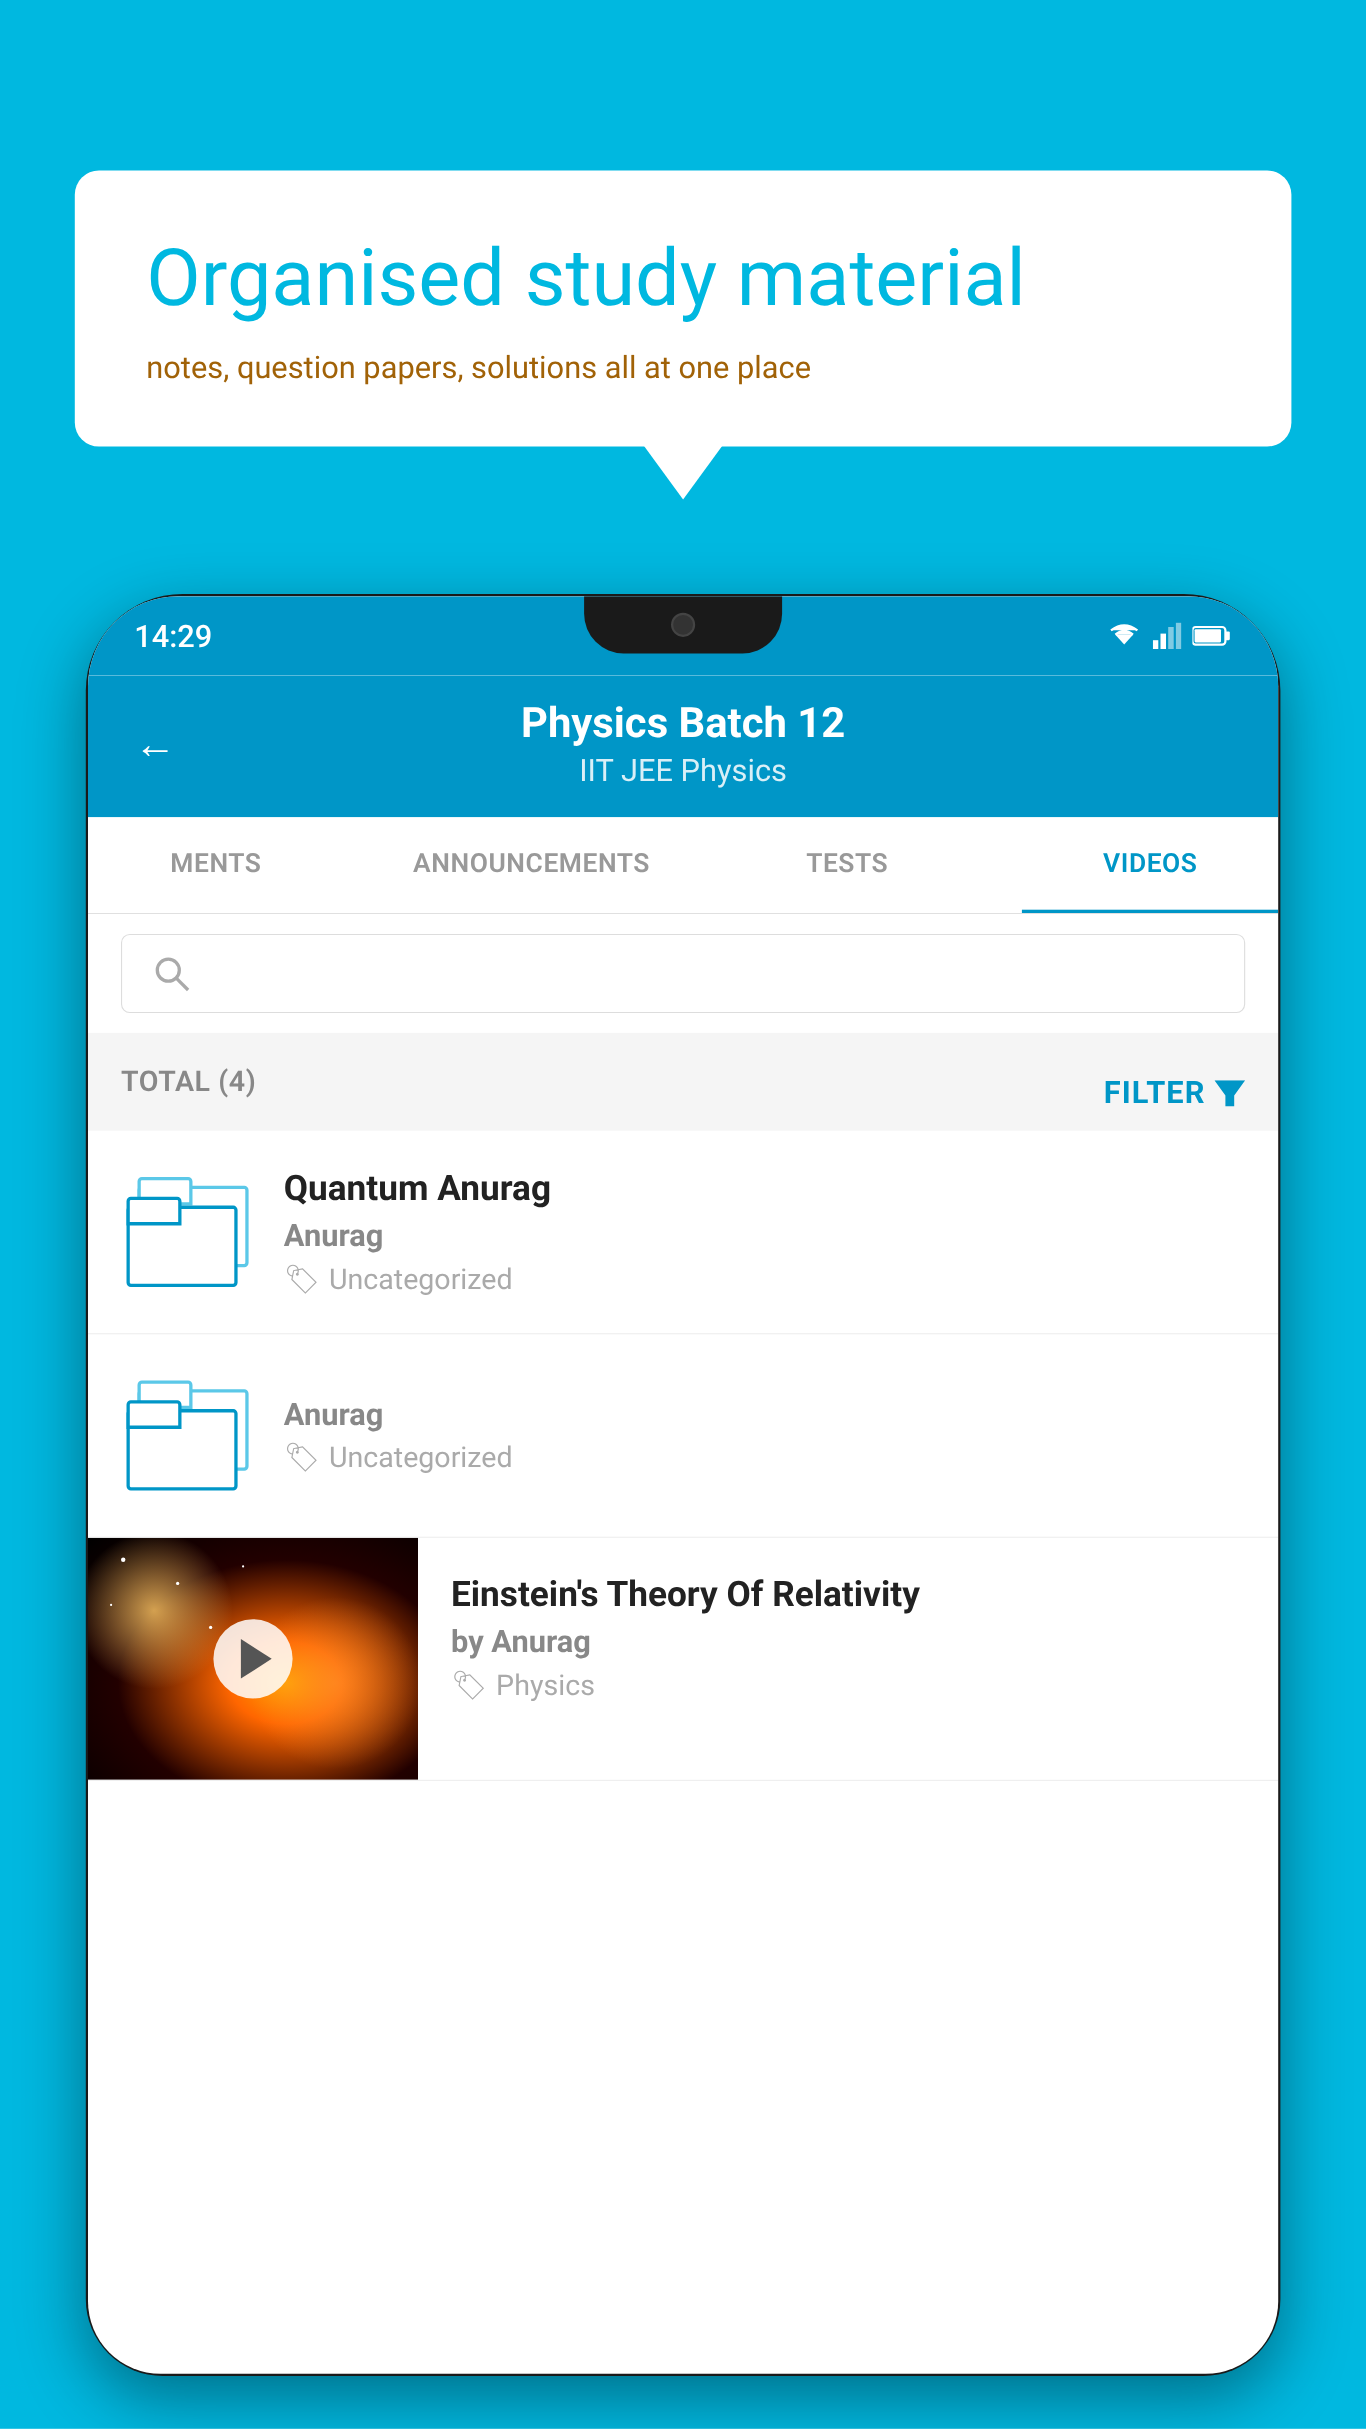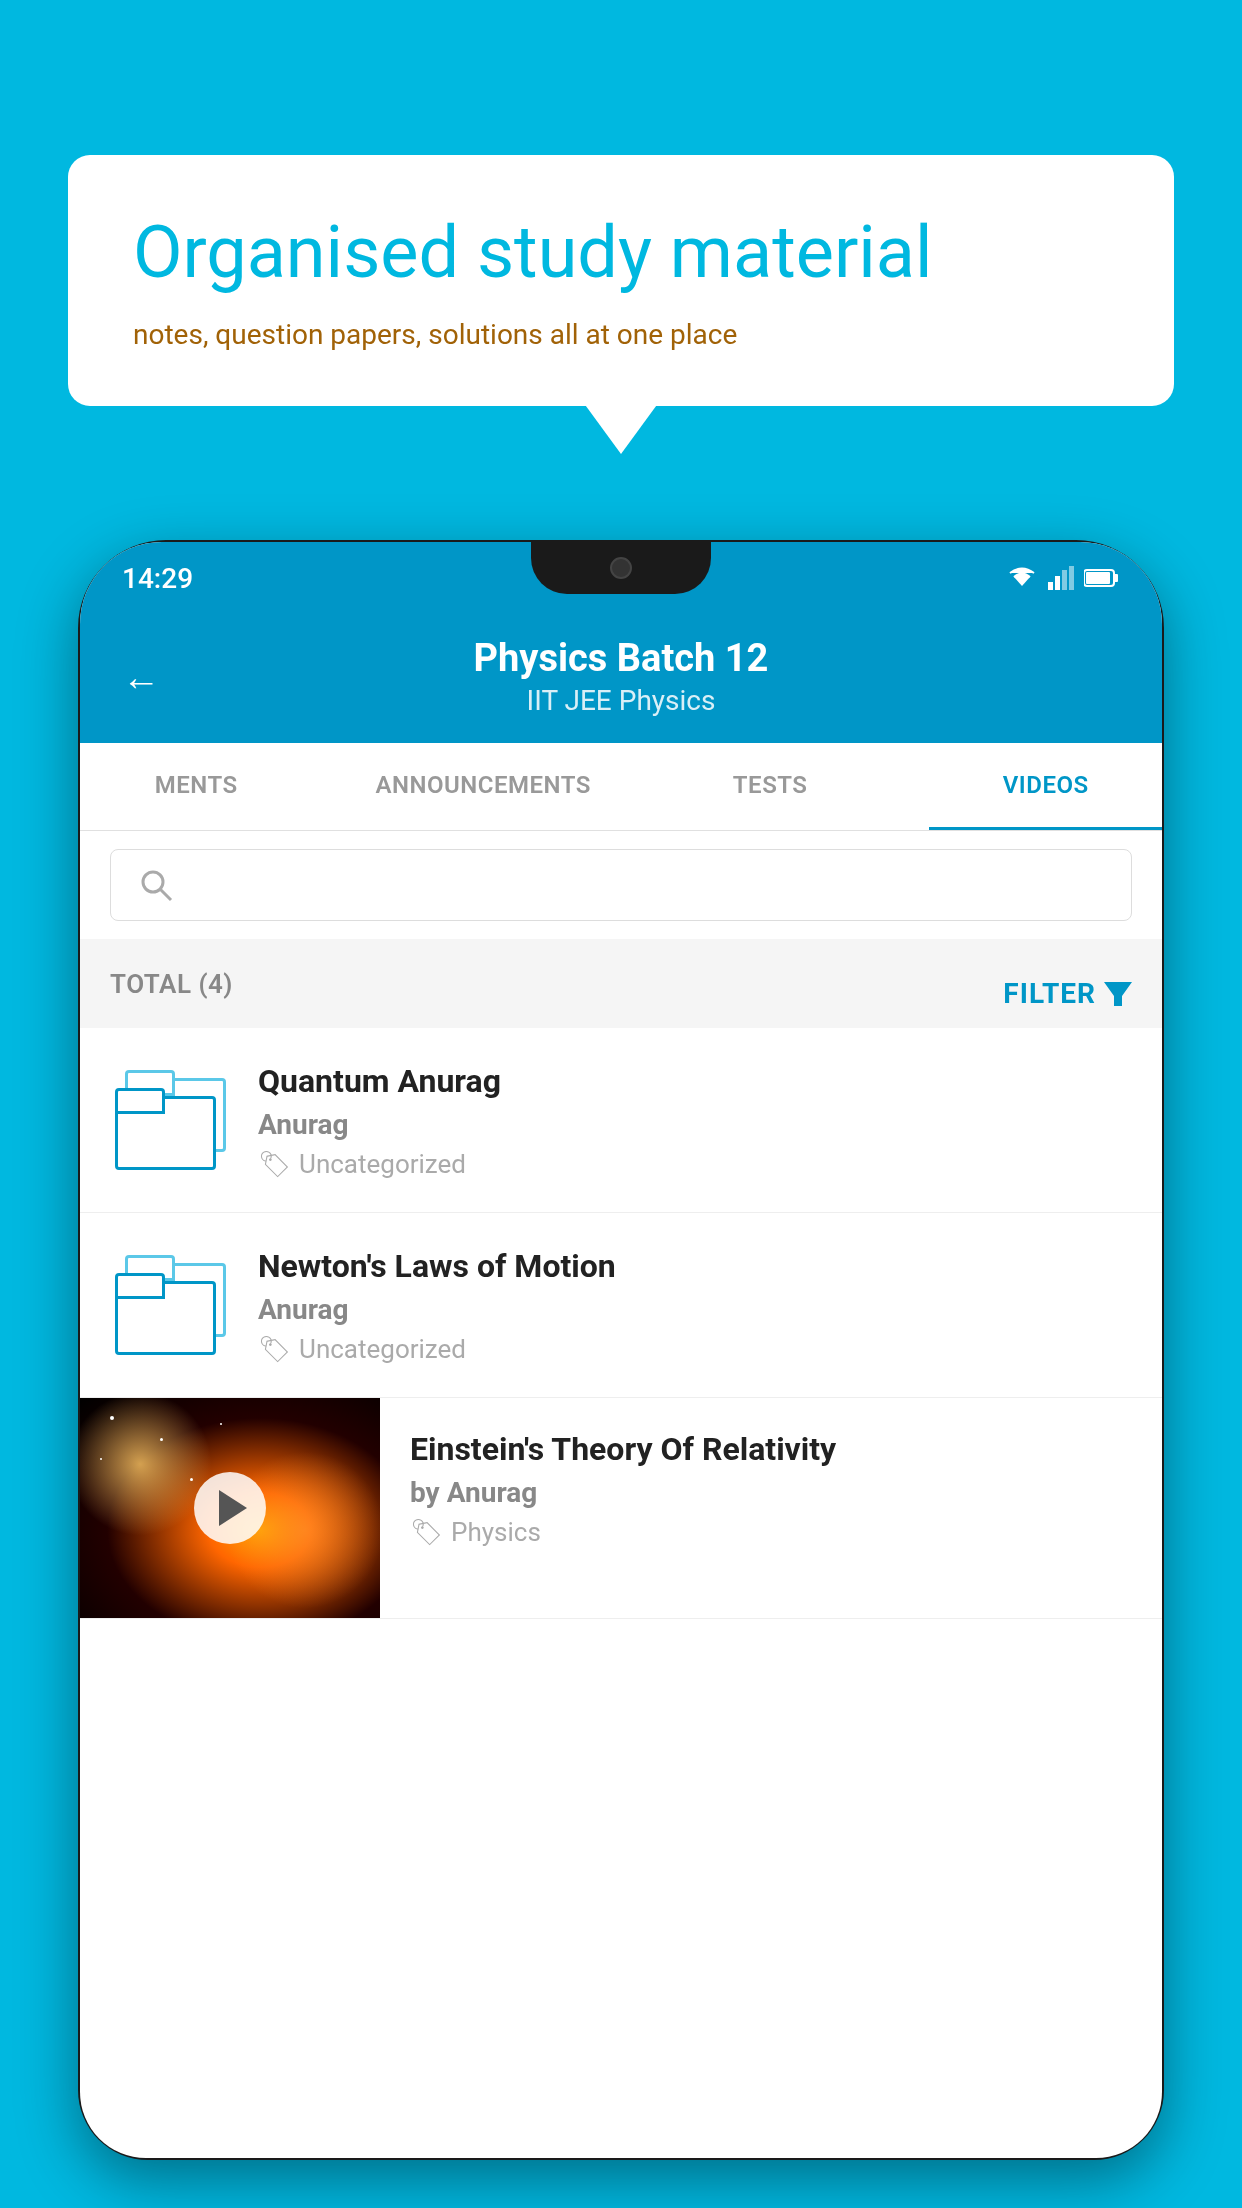--- a/index.html
+++ b/index.html
@@ -521,21 +521,20 @@
           </div>
 
           <div class="video-item">
             <div class="video-thumb">
               <div class="folder-stack">
                 <div class="folder-back"></div>
                 <div class="folder-front"></div>
               </div>
             </div>
             <div class="video-info">
-              <div class="video-title">Newton's Laws of Motion</div>
               <div class="video-author">Anurag</div>
               <div class="video-tag">
                 <span>🏷</span>
                 <span>Uncategorized</span>
               </div>
             </div>
           </div>
 
           <div class="video-item-thumb">
             <div class="thumb-img">

